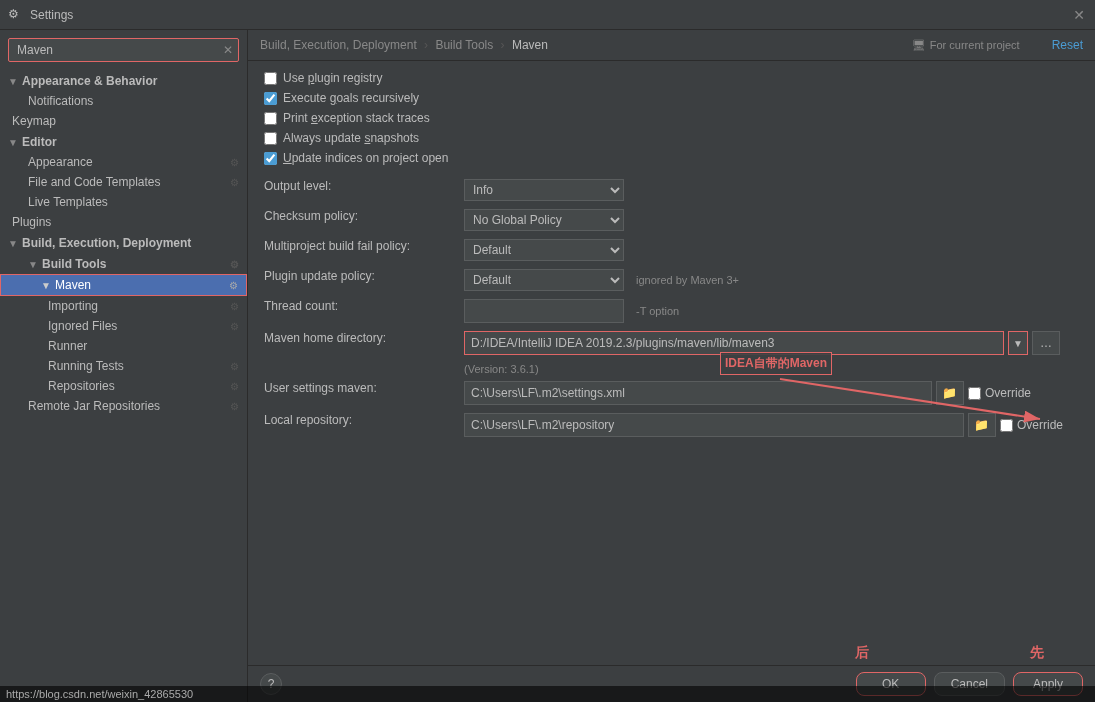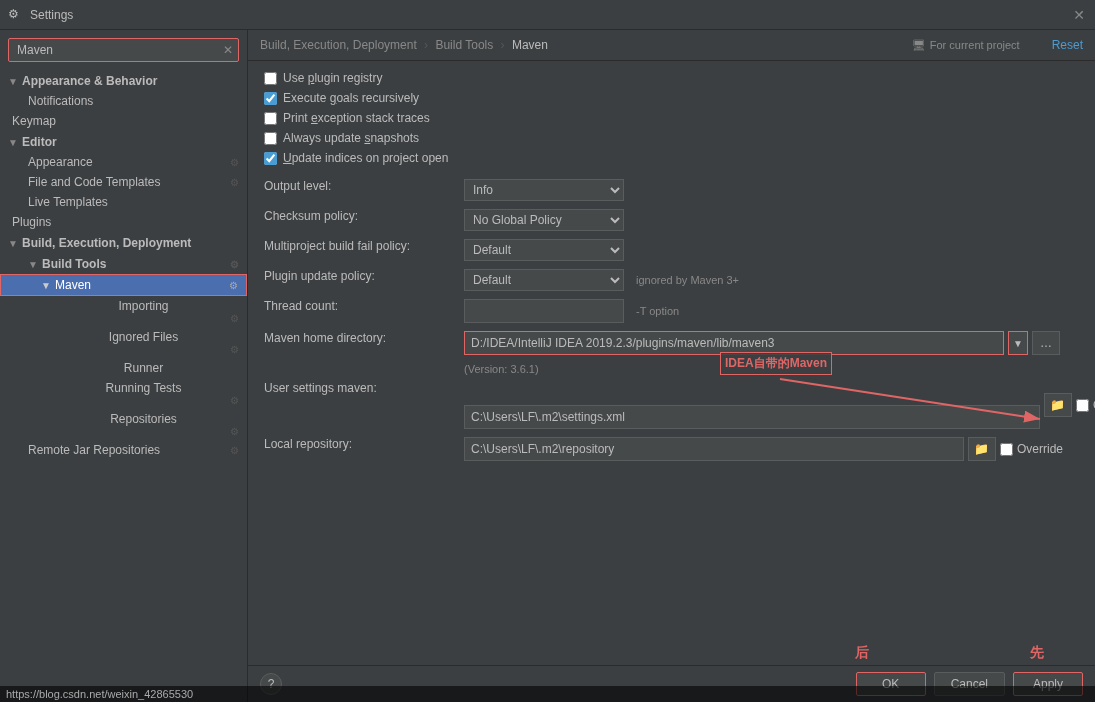--- a/index.html
+++ b/index.html
@@ -122,21 +122,20 @@
     }
 
     .tree-child {
       padding-left: 28px;
     }
     .tree-child2 {
       padding-left: 44px;
     }
     .tree-child3 {
       padding-left: 48px;
-      flex-direction: column;
     }
 
     .tree-icon {
       margin-left: auto;
       color: #555;
       font-size: 10px;
     }
 
     
     .content {
@@ -307,21 +306,21 @@
       padding: 6px 12px;
       border-top: 1px solid #2b2b2b;
       background: #3c3f41;
       gap: 8px;
     }
 
     .btn {
       padding: 4px 16px;
       font-size: 12px;
       cursor: pointer;
-      border-radius: 2px;
+      border-radius: 8px;
       border: 1px solid #5a5d5e;
       background: #45494a;
       color: #bbbbbb;
       min-width: 70px;
     }
     .btn.primary {
       background: #45494a;
       border-color: #e06666;
     }
     .btn.apply {
@@ -557,21 +556,21 @@
               <button class="path-browse-btn">…</button>
             </div>
           </div>
           <div class="version-text">(Version: 3.6.1)</div>
 
           <div style="height:6px;"></div>
 
           <div class="form-row">
             <span class="field-label">User settings maven:</span>
             <div class="path-row">
-              <input type="text" class="input-field" value="C:\Users\LF\.m2\settings.xml" style="width: 576px; margin-top: 24px;">
+              <input type="text" class="input-field" value="C:\Users\LF\.m2\settings.xml" style="width: 468px;">
               <button class="path-browse-btn">📁</button>
               <div class="override-checkbox">
                 <input type="checkbox" id="ov1" style="">
                 <label for="ov1">Override</label>
               </div>
             </div>
           </div>
 
           <div class="form-row">
             <span class="field-label">Local repository:</span>

